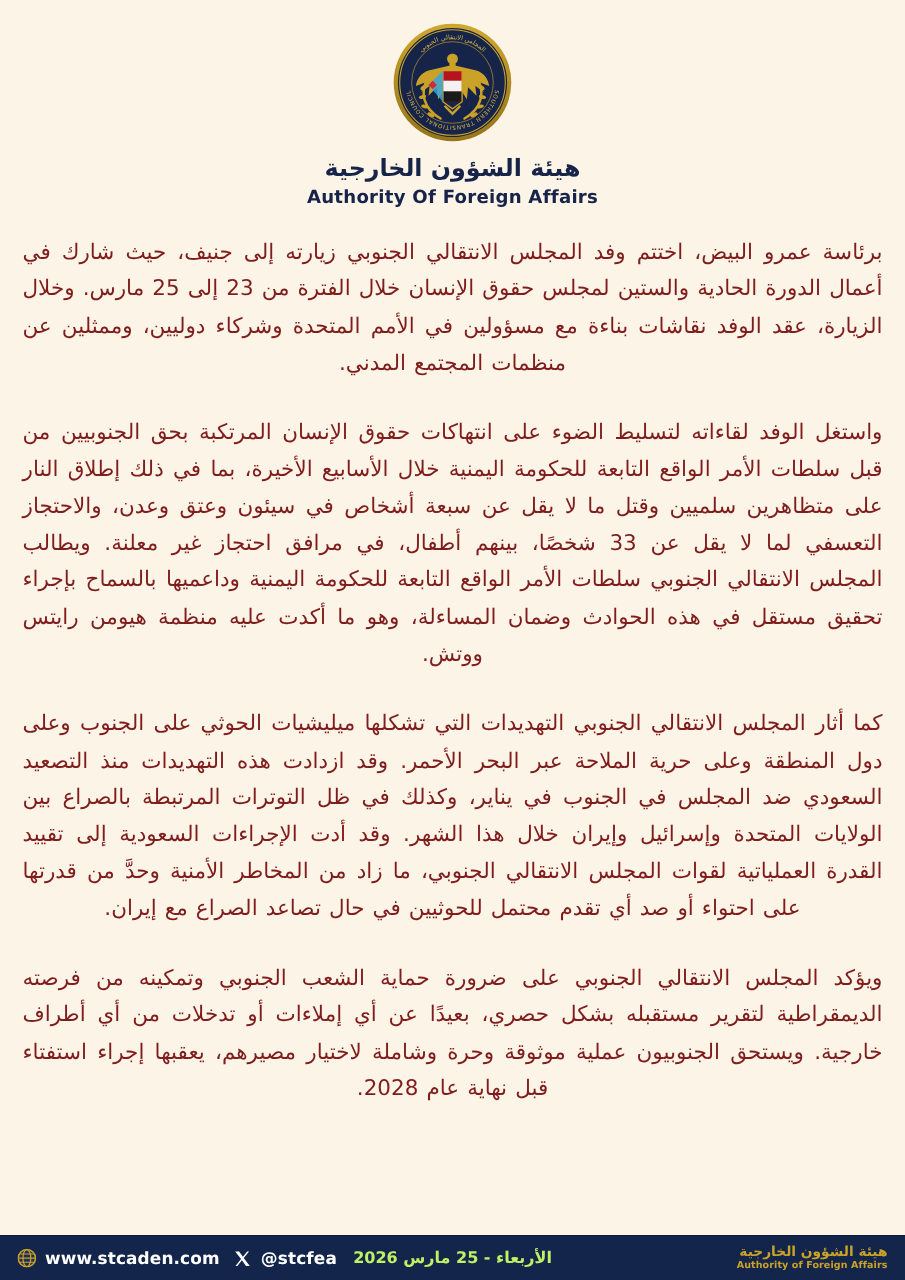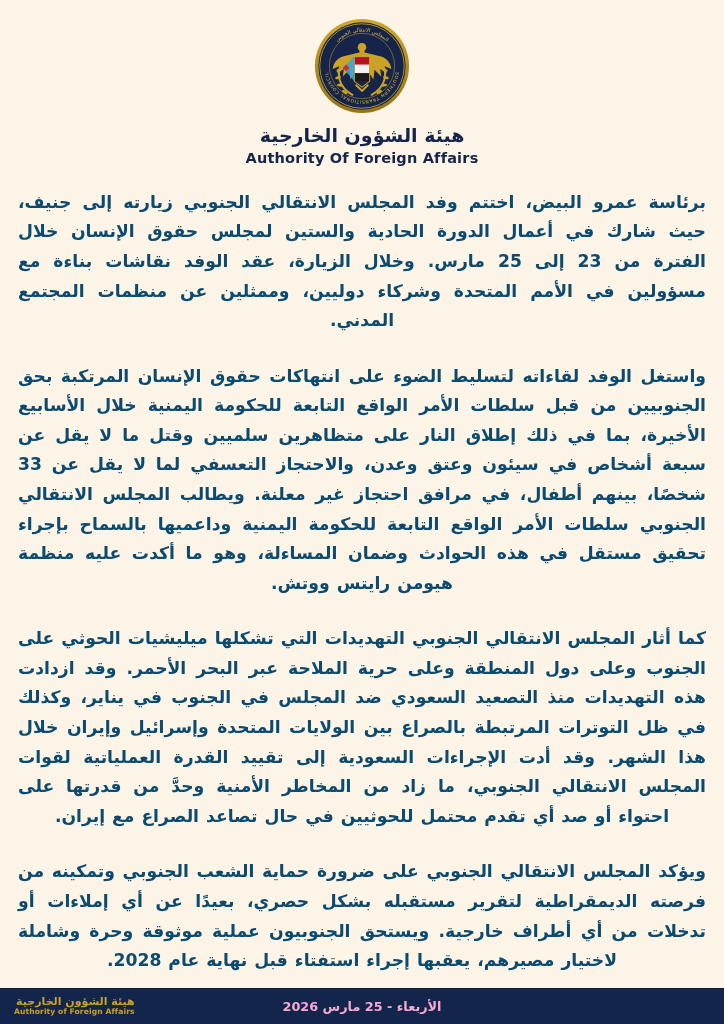--- a/index.html
+++ b/index.html
@@ -58,26 +58,26 @@
     letter-spacing: .2px;
   }
 
   
   .content {
     flex: 1 1 auto;
     padding: 22px 18px 0 18px;
     direction: rtl;
   }
   .para {
-    color: #0c4a6e;
+    color: #7f1d1d;
     font-size: 17.2px;
     line-height: 1.72;
     text-align: justify;
     text-align-last: center;
-    font-weight: bold;
+    font-weight: normal;
     margin: 0 0 26px 0;
     word-spacing: 1px;
   }
   .para:last-child { margin-bottom: 0; }
 
   
   .footer {
     position: absolute;
     left: 0;
     right: 0;
@@ -99,21 +99,21 @@
     color: #FFFFFF;
     font-size: 13.5px;
     font-weight: bold;
     white-space: nowrap;
   }
   .globe-icon { width: 15px; height: 15px; display: block; }
   .x-icon { width: 14px; height: 14px; display: block; margin: 0 1px 0 4px; }
   .footer-site, .footer-handle { letter-spacing: .1px; }
 
   .footer-center {
-    color: #f9a8d4;
+    color: #bef264;
     font-size: 12.8px;
     font-weight: bold;
     direction: rtl;
     white-space: nowrap;
     position: absolute;
     left: 50%;
     transform: translateX(-50%);
   }
 
   .footer-right {
@@ -201,20 +201,38 @@
 
   <div class="content">
     <p class="para">برئاسة عمرو البيض، اختتم وفد المجلس الانتقالي الجنوبي زيارته إلى جنيف، حيث شارك في أعمال الدورة الحادية والستين لمجلس حقوق الإنسان خلال الفترة من 23 إلى 25 مارس. وخلال الزيارة، عقد الوفد نقاشات بناءة مع مسؤولين في الأمم المتحدة وشركاء دوليين، وممثلين عن منظمات المجتمع المدني.</p>
     <p class="para">واستغل الوفد لقاءاته لتسليط الضوء على انتهاكات حقوق الإنسان المرتكبة بحق الجنوبيين من قبل سلطات الأمر الواقع التابعة للحكومة اليمنية خلال الأسابيع الأخيرة، بما في ذلك إطلاق النار على متظاهرين سلميين وقتل ما لا يقل عن سبعة أشخاص في سيئون وعتق وعدن، والاحتجاز التعسفي لما لا يقل عن 33 شخصًا، بينهم أطفال، في مرافق احتجاز غير معلنة. ويطالب المجلس الانتقالي الجنوبي سلطات الأمر الواقع التابعة للحكومة اليمنية وداعميها بالسماح بإجراء تحقيق مستقل في هذه الحوادث وضمان المساءلة، وهو ما أكدت عليه منظمة هيومن رايتس ووتش.</p>
     <p class="para">كما أثار المجلس الانتقالي الجنوبي التهديدات التي تشكلها ميليشيات الحوثي على الجنوب وعلى دول المنطقة وعلى حرية الملاحة عبر البحر الأحمر. وقد ازدادت هذه التهديدات منذ التصعيد السعودي ضد المجلس في الجنوب في يناير، وكذلك في ظل التوترات المرتبطة بالصراع بين الولايات المتحدة وإسرائيل وإيران خلال هذا الشهر. وقد أدت الإجراءات السعودية إلى تقييد القدرة العملياتية لقوات المجلس الانتقالي الجنوبي، ما زاد من المخاطر الأمنية وحدَّ من قدرتها على احتواء أو صد أي تقدم محتمل للحوثيين في حال تصاعد الصراع مع إيران.</p>
     <p class="para">ويؤكد المجلس الانتقالي الجنوبي على ضرورة حماية الشعب الجنوبي وتمكينه من فرصته الديمقراطية لتقرير مستقبله بشكل حصري، بعيدًا عن أي إملاءات أو تدخلات من أي أطراف خارجية. ويستحق الجنوبيون عملية موثوقة وحرة وشاملة لاختيار مصيرهم، يعقبها إجراء استفتاء قبل نهاية عام 2028.</p>
   </div>
 
   <div class="footer">
 
+    <div class="footer-left">
+      <span>
+        <svg class="globe-icon" viewBox="0 0 24 24" aria-hidden="true">
+          <circle cx="12" cy="12" r="11" fill="#1d2e57" stroke="#C9A227" stroke-width="2"></circle>
+          <ellipse cx="12" cy="12" rx="5" ry="11" fill="none" stroke="#C9A227" stroke-width="1.6"></ellipse>
+          <line x1="1" y1="12" x2="23" y2="12" stroke="#C9A227" stroke-width="1.6"></line>
+          <line x1="2.6" y1="6.6" x2="21.4" y2="6.6" stroke="#C9A227" stroke-width="1.3"></line>
+          <line x1="2.6" y1="17.4" x2="21.4" y2="17.4" stroke="#C9A227" stroke-width="1.3"></line>
+        </svg>
+      </span>
+      <span class="footer-site">www.stcaden.com</span>
+      <span>
+        <svg class="x-icon" viewBox="0 0 24 24" aria-hidden="true">
+          <path d="M2 2 L10 12.2 L2.4 22 L5 22 L11.2 14 L16.8 22 L22 22 L13.7 11.1 L21 2 L18.4 2 L12.6 9.4 L7.3 2 Z" fill="#FFFFFF"></path>
+        </svg>
+      </span>
+      <span class="footer-handle">@stcfea</span>
+    </div>
 
     <div class="footer-center">الأربعاء - 25 مارس 2026</div>
 
     <div class="footer-right">
       <span class="fr-ar">هيئة الشؤون الخارجية</span>
       <span class="fr-en">Authority of Foreign Affairs</span>
     </div>
 
   </div>
 

